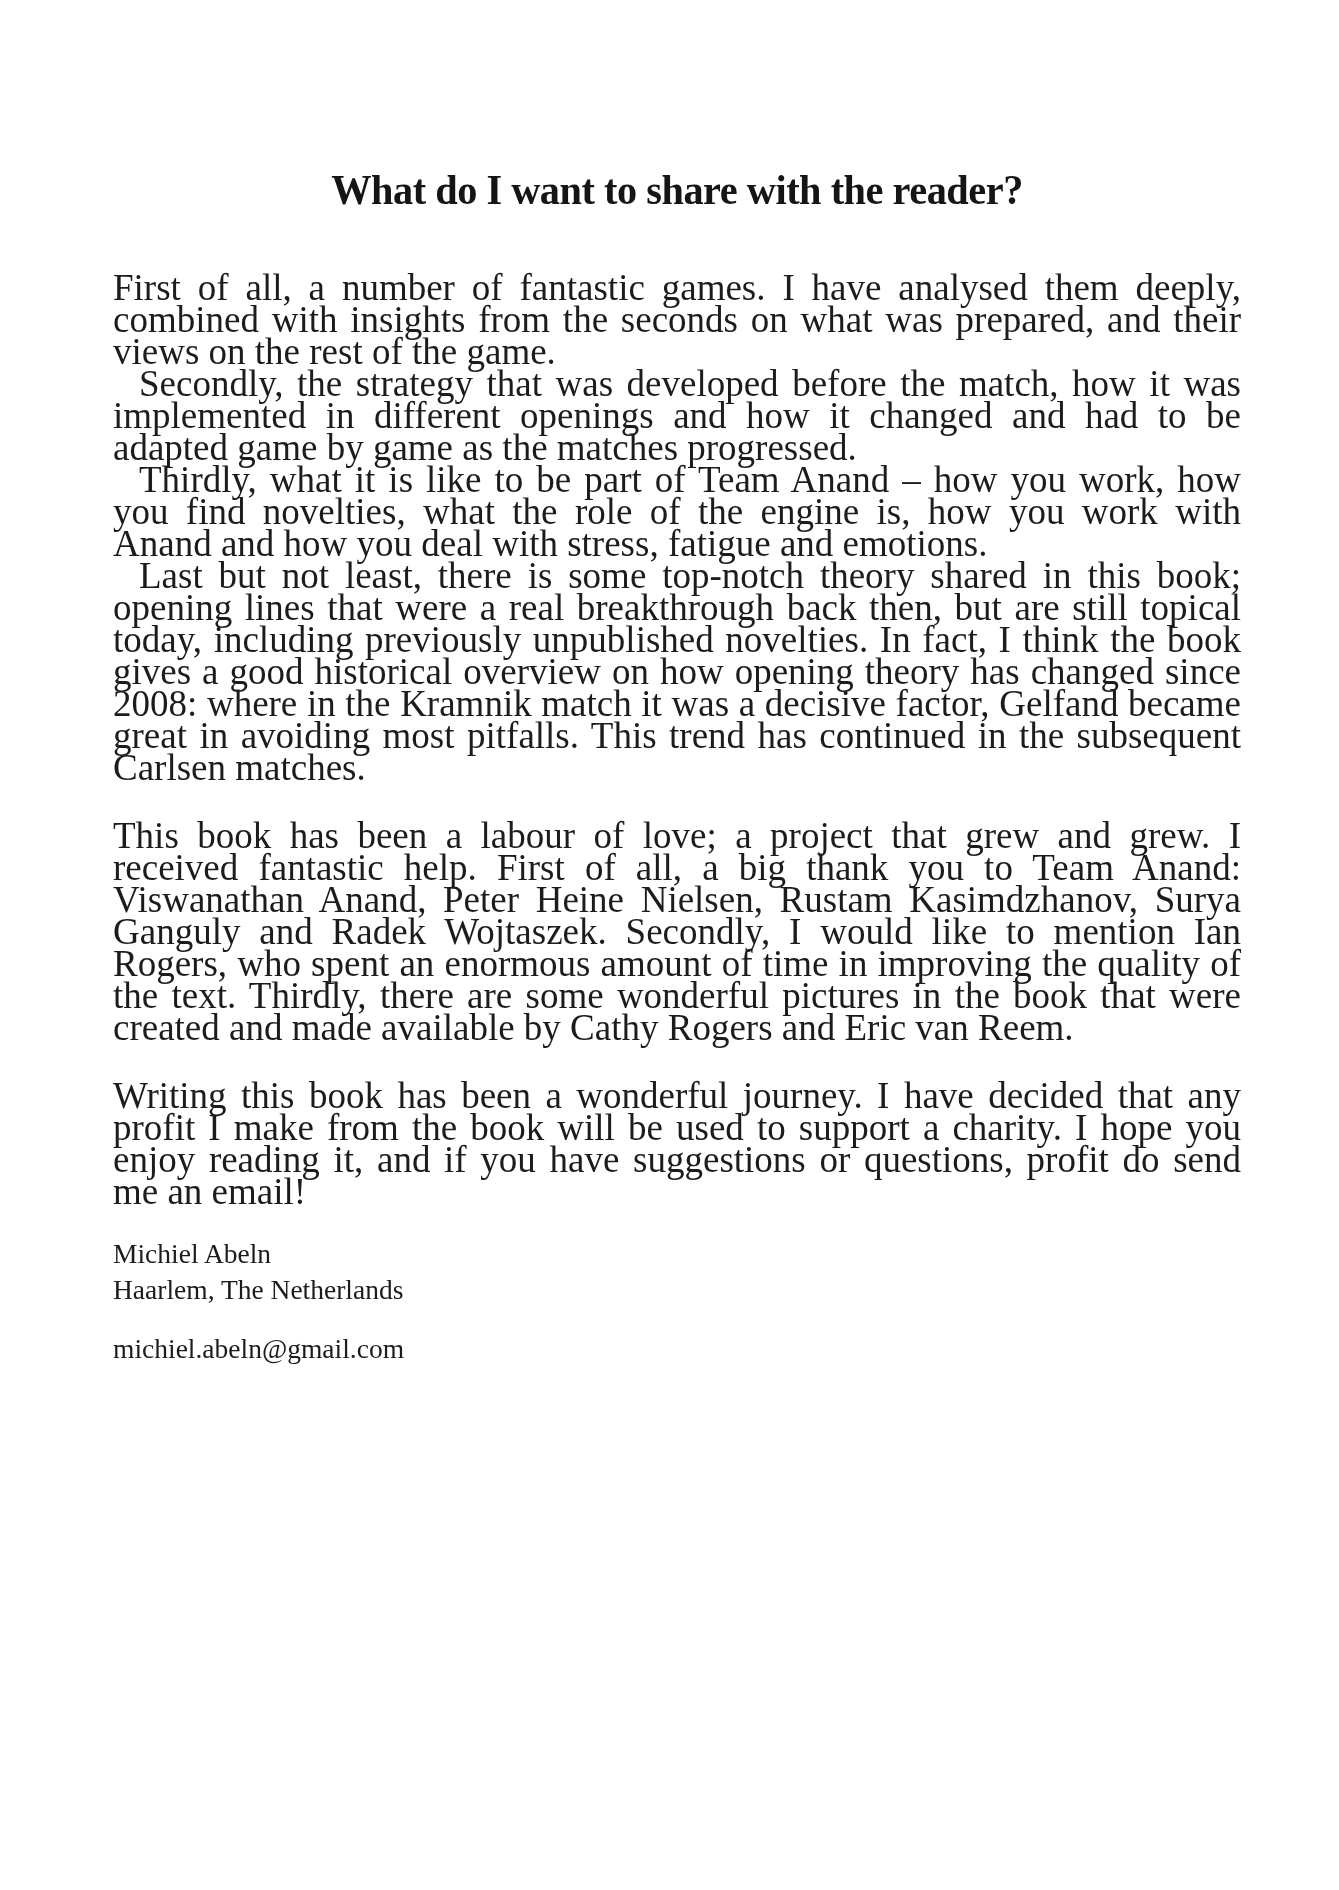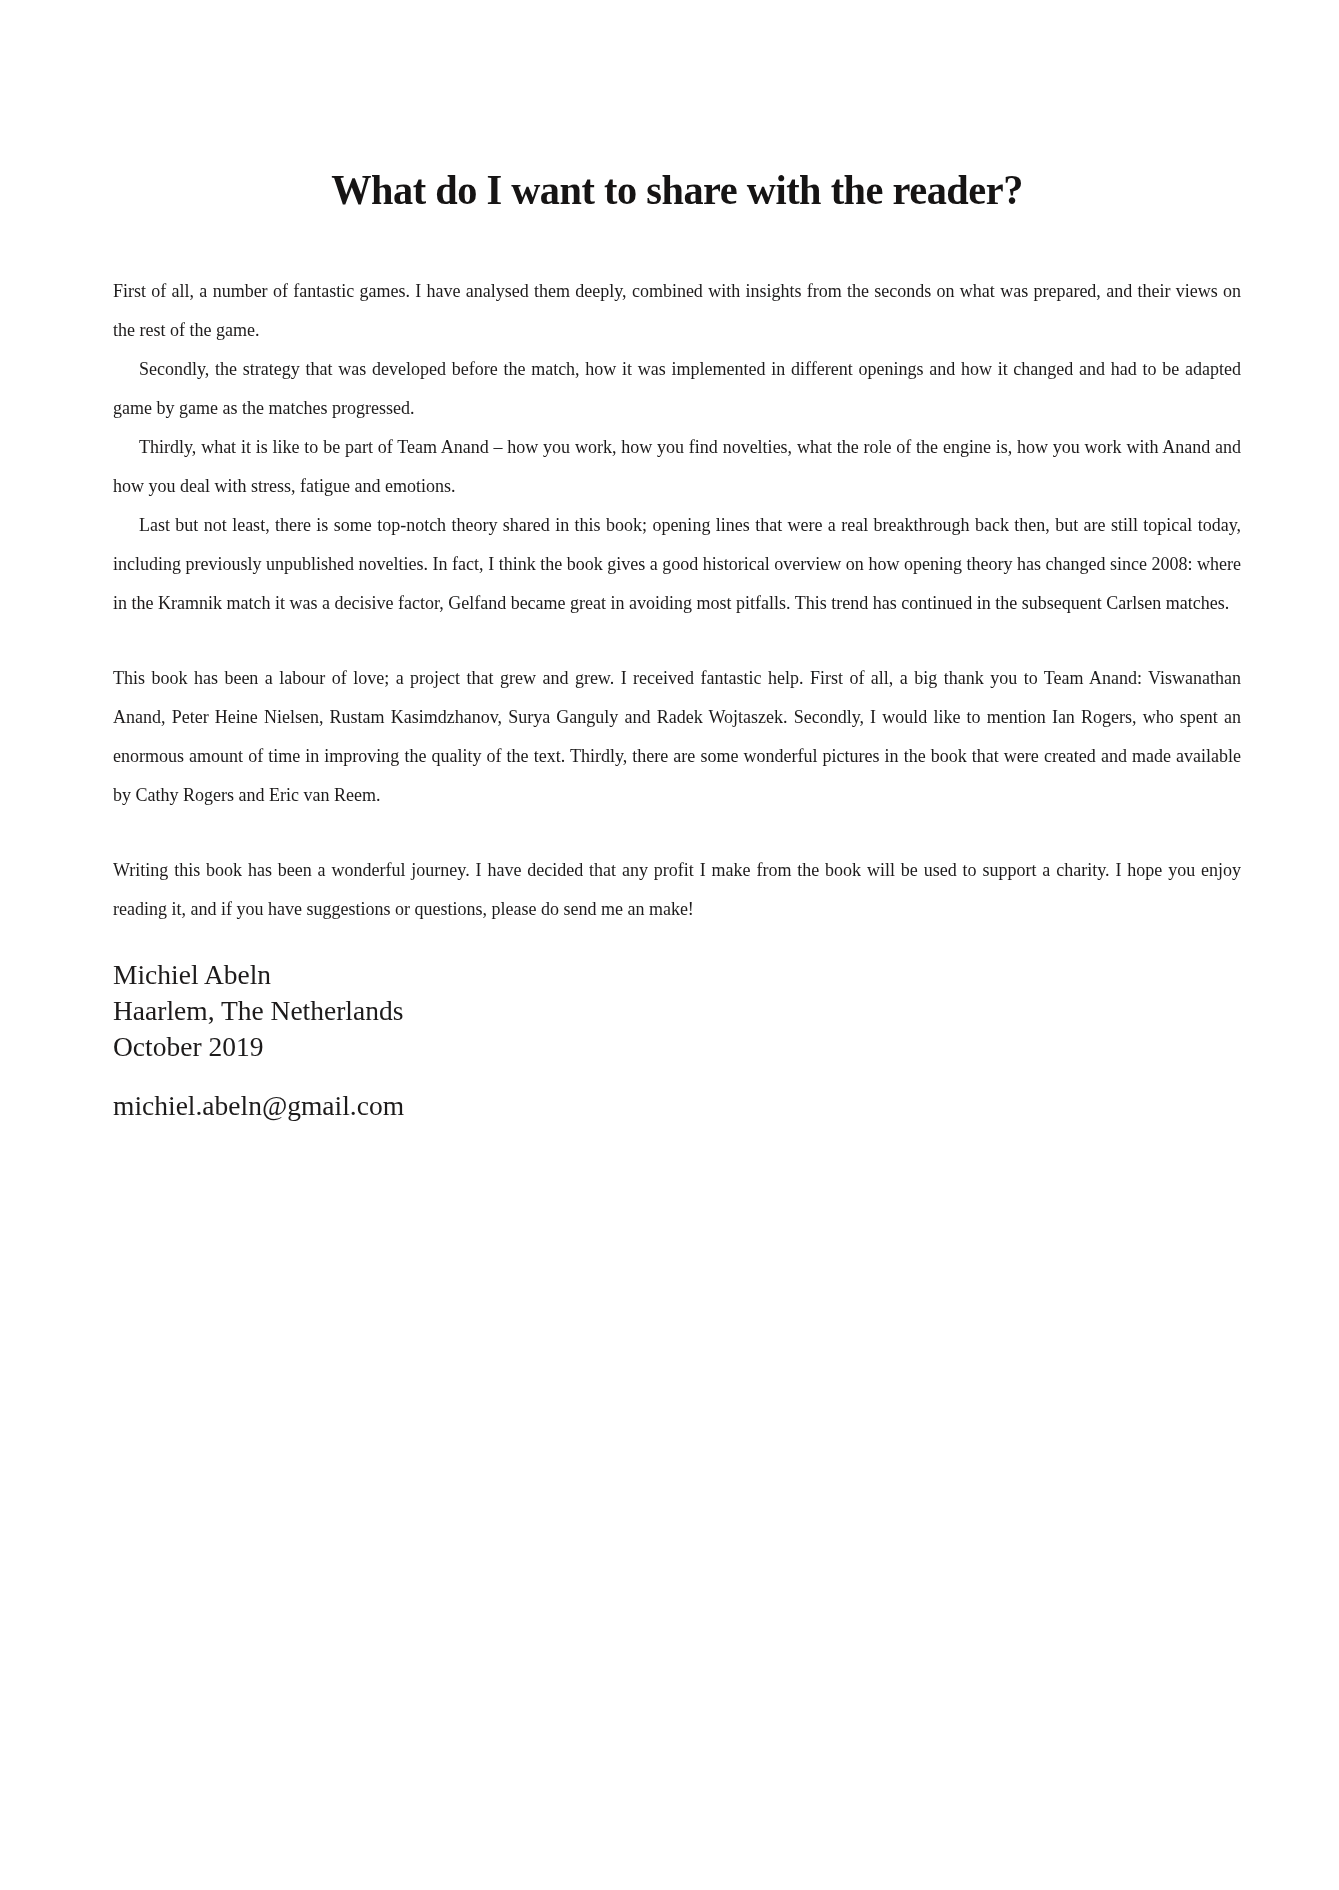--- a/index.html
+++ b/index.html
@@ -29,22 +29,22 @@
     line-height: 52px;
     font-weight: 700;
     letter-spacing: -0.5px;
     color: #161414;
     transform: scaleX(0.96);
     transform-origin: 50% 50%;
     white-space: nowrap;
   }
   .body-text p {
     margin: 0;
-    font-size: 18px;
-    line-height: 39px;
+    font-size: 37px;
+    line-height: 32px;
     text-align: justify;
     text-justify: inter-word;
   }
   .body-text p.first {
     margin-top: 56px;
   }
   .body-text p.indent {
     text-indent: 26px;
   }
   .body-text p.spaced {
@@ -71,25 +71,24 @@
   <div class="content">
 
     <h1 class="doc-title">What do I want to share with the reader?</h1>
 
     <div class="body-text">
       <p class="first">First of all, a number of fantastic games. I have analysed them deeply, combined with insights from the seconds on what was prepared, and their views on the rest of the game.</p>
       <p class="indent">Secondly, the strategy that was developed before the match, how it was implemented in different openings and how it changed and had to be adapted game by game as the matches progressed.</p>
       <p class="indent">Thirdly, what it is like to be part of Team Anand – how you work, how you find novelties, what the role of the engine is, how you work with Anand and how you deal with stress, fatigue and emotions.</p>
       <p class="indent">Last but not least, there is some top-notch theory shared in this book; opening lines that were a real breakthrough back then, but are still topical today, including previously unpublished novelties. In fact, I think the book gives a good historical overview on how opening theory has changed since 2008: where in the Kramnik match it was a decisive factor, Gelfand became great in avoiding most pitfalls. This trend has continued in the subsequent Carlsen matches.</p>
       <p class="spaced">This book has been a labour of love; a project that grew and grew. I received fantastic help. First of all, a big thank you to Team Anand: Viswanathan Anand, Peter Heine Nielsen, Rustam Kasimdzhanov, Surya Ganguly and Radek Wojtaszek. Secondly, I would like to mention Ian Rogers, who spent an enormous amount of time in improving the quality of the text. Thirdly, there are some wonderful pictures in the book that were created and made available by Cathy Rogers and Eric van Reem.</p>
-      <p class="spaced">Writing this book has been a wonderful journey. I have decided that any profit I make from the book will be used to support a charity. I hope you enjoy reading it, and if you have suggestions or questions, please do send me an make!</p>
+      <p class="spaced">Writing this book has been a wonderful journey. I have decided that any profit I make from the book will be used to support a charity. I hope you enjoy reading it, and if you have suggestions or questions, profit do send me an email!</p>
     </div>
 
     <div class="signature">
       <div>Michiel Abeln</div>
       <div>Haarlem, The Netherlands</div>
-      <div>October 2019</div>
     </div>
 
     <div class="email-line">michiel.abeln@gmail.com</div>
 
   </div>
 </div>
 
 </body></html>

